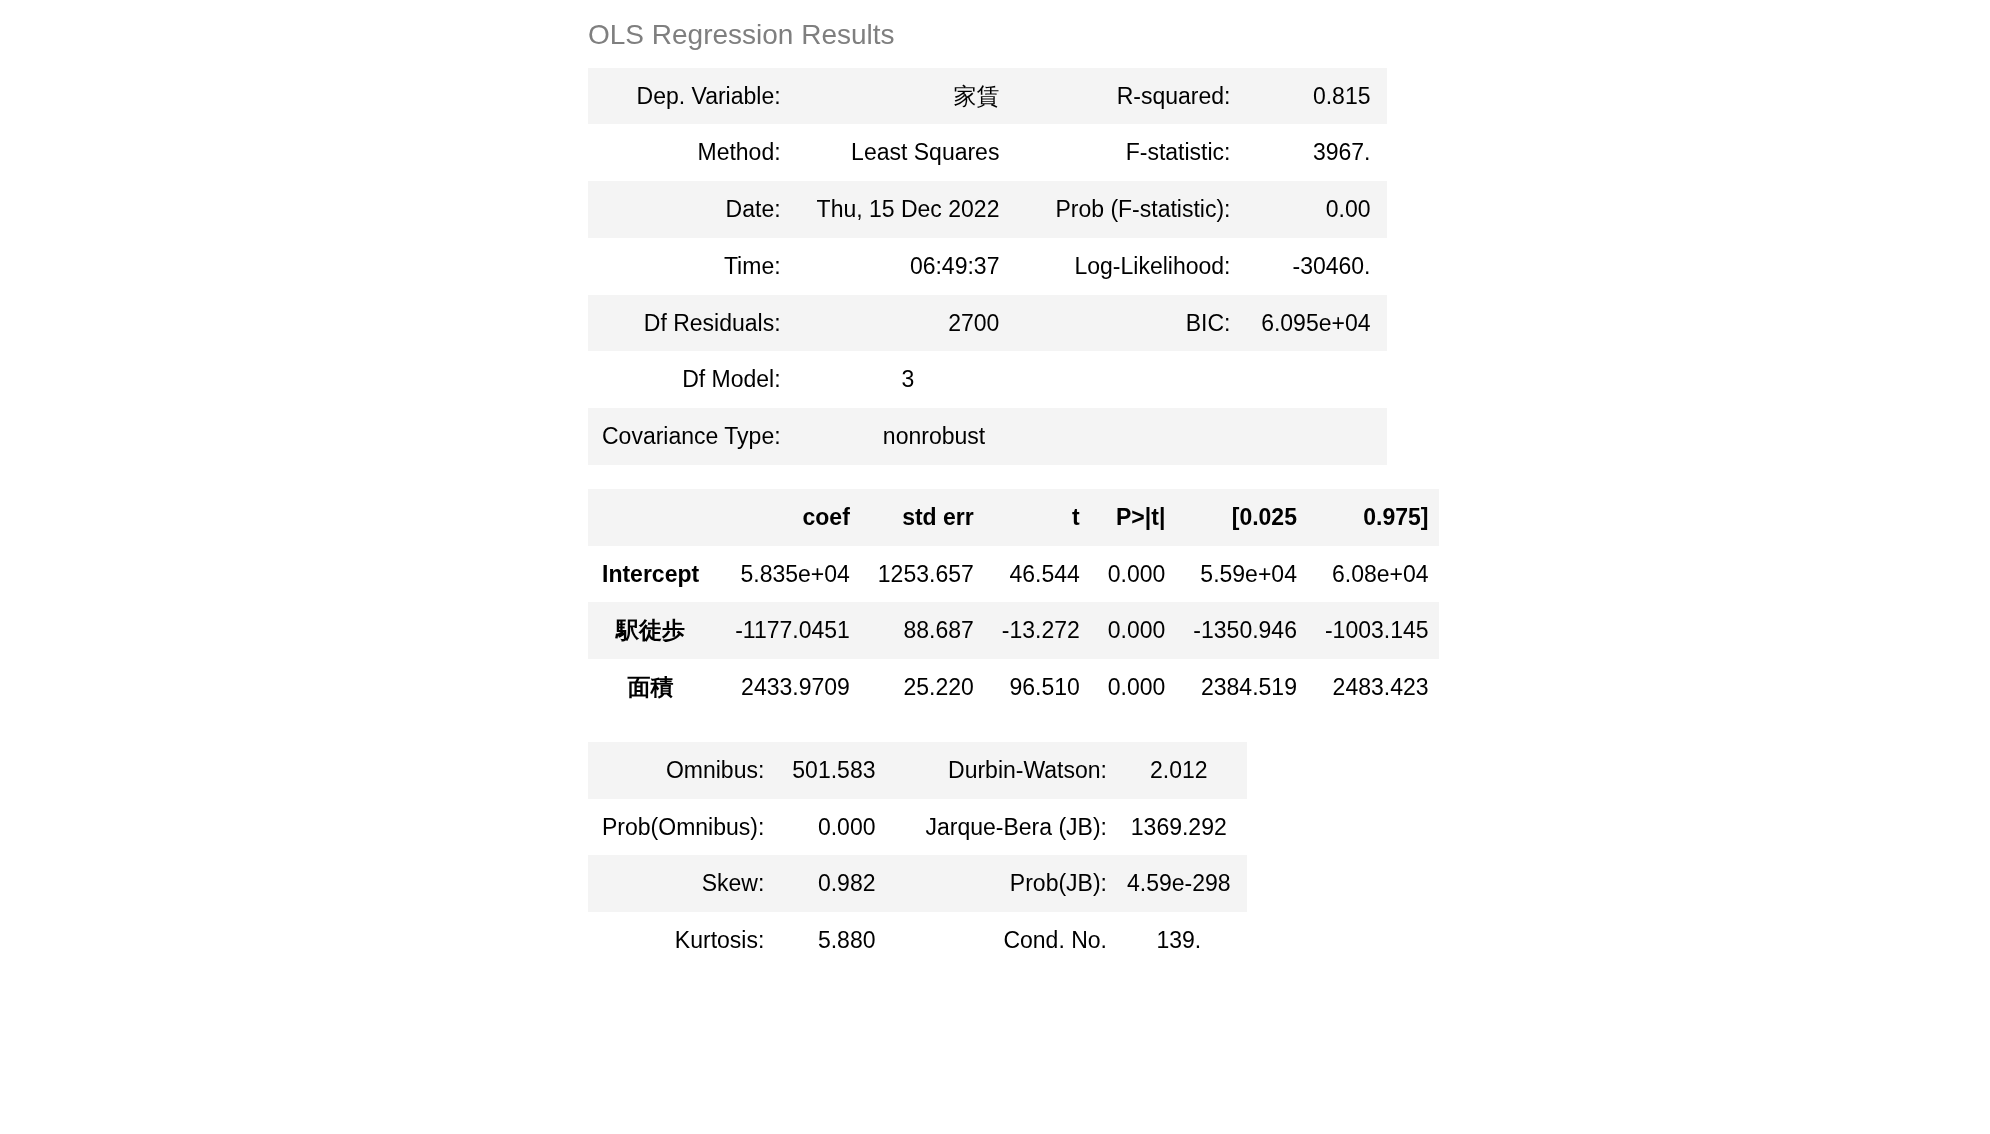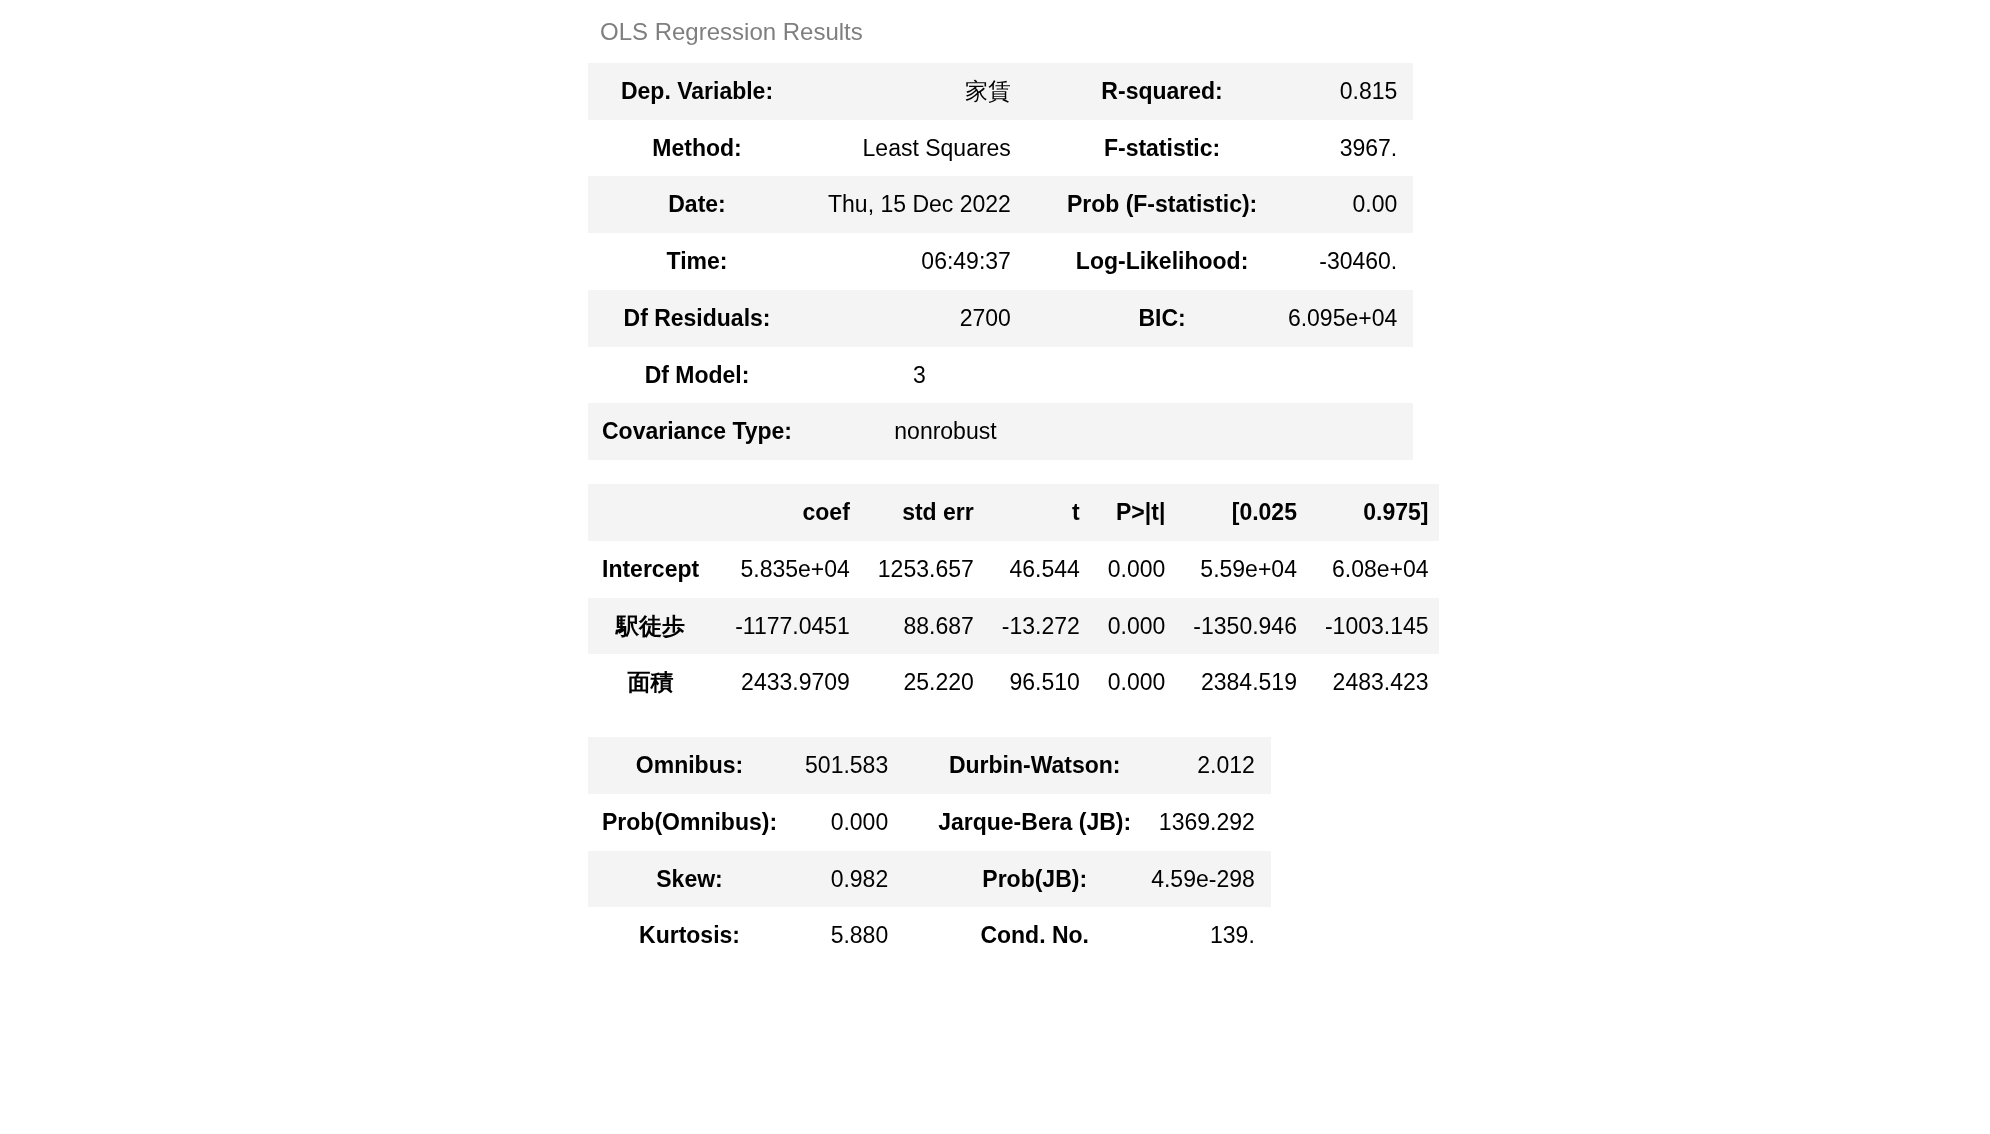--- a/index.html
+++ b/index.html
@@ -18,25 +18,25 @@
     position: relative;
     width: 1990px;
     height: 1134px;
   }
   .summary-wrap {
     position: absolute;
     left: 588px;
     top: 18px;
   }
   .caption {
-    font-size: 24px;
+    font-size: 28px;
     color: #7f7f7f;
     font-weight: 400;
     line-height: 1.2;
-    margin: 0 0 16px 12px;
+    margin: 0 0 16px 0;
     white-space: nowrap;
   }
   table.simpletable {
     border-collapse: collapse;
     border-spacing: 0;
     border: none;
     table-layout: auto;
   }
   table.simpletable td,
   table.simpletable th {
@@ -47,22 +47,22 @@
     white-space: nowrap;
     vertical-align: middle;
   }
   table.simpletable tbody tr:nth-child(odd) {
     background: #f4f4f4;
   }
   table.simpletable tbody tr:nth-child(even) {
     background: #ffffff;
   }
   .lbl {
-    font-weight: bold;
-    text-align: center;
+    font-weight: normal;
+    text-align: right;
   }
   .val {
     font-weight: normal;
     text-align: right;
   }
   .val-center {
     font-weight: normal;
     text-align: center;
   }
   .hdr {
@@ -82,21 +82,21 @@
   #tbl-model-info td.empty { }
 
   
   #tbl-coefs td.rowname, #tbl-coefs th.rowname-h { padding-left: 14px; padding-right: 18px; text-align: center; }
   #tbl-coefs td.num, #tbl-coefs th.numh { padding-left: 18px; padding-right: 10px; text-align: right; }
 
   
   #tbl-diag td.lbl { padding-left: 14px; }
   #tbl-diag td.d1 { padding-right: 18px; }
   #tbl-diag td.d2 { padding-left: 32px; }
-  #tbl-diag td.d3 { padding-right: 16px; min-width: 100px; }
+  #tbl-diag td.d3 { padding-right: 16px; min-width: 100px; text-align: center; }
 
   .gap { height: 24px; }
   .gap-lg { height: 26px; }
 </style>
 </head>
 <body>
 
 <div class="page">
   <div class="summary-wrap">
 

